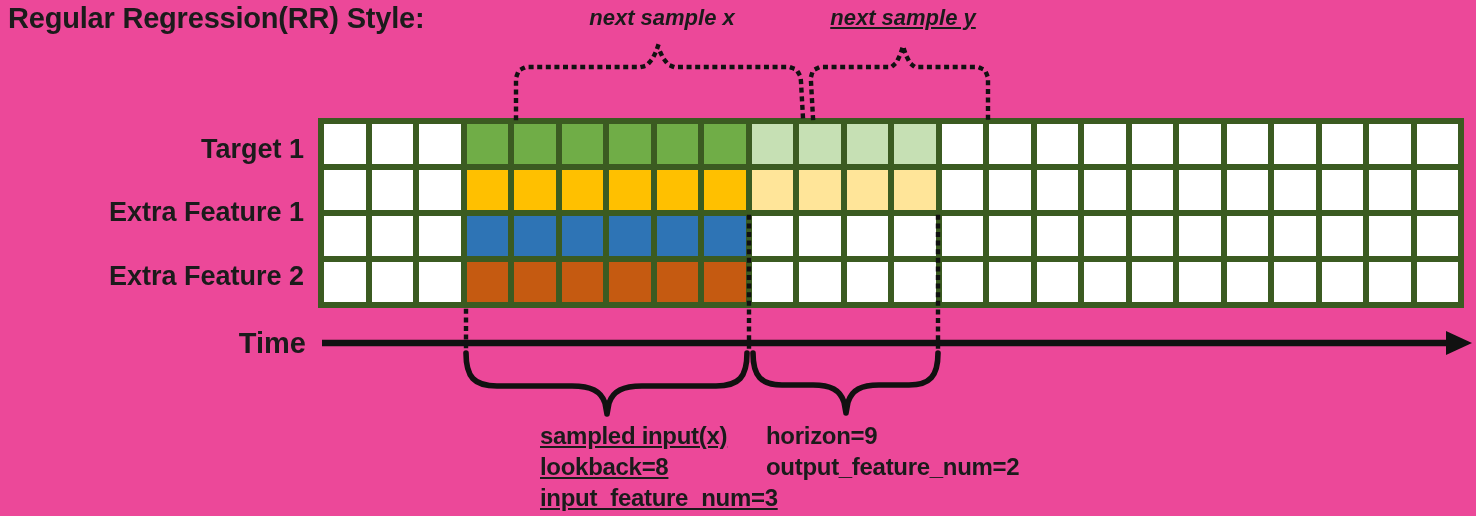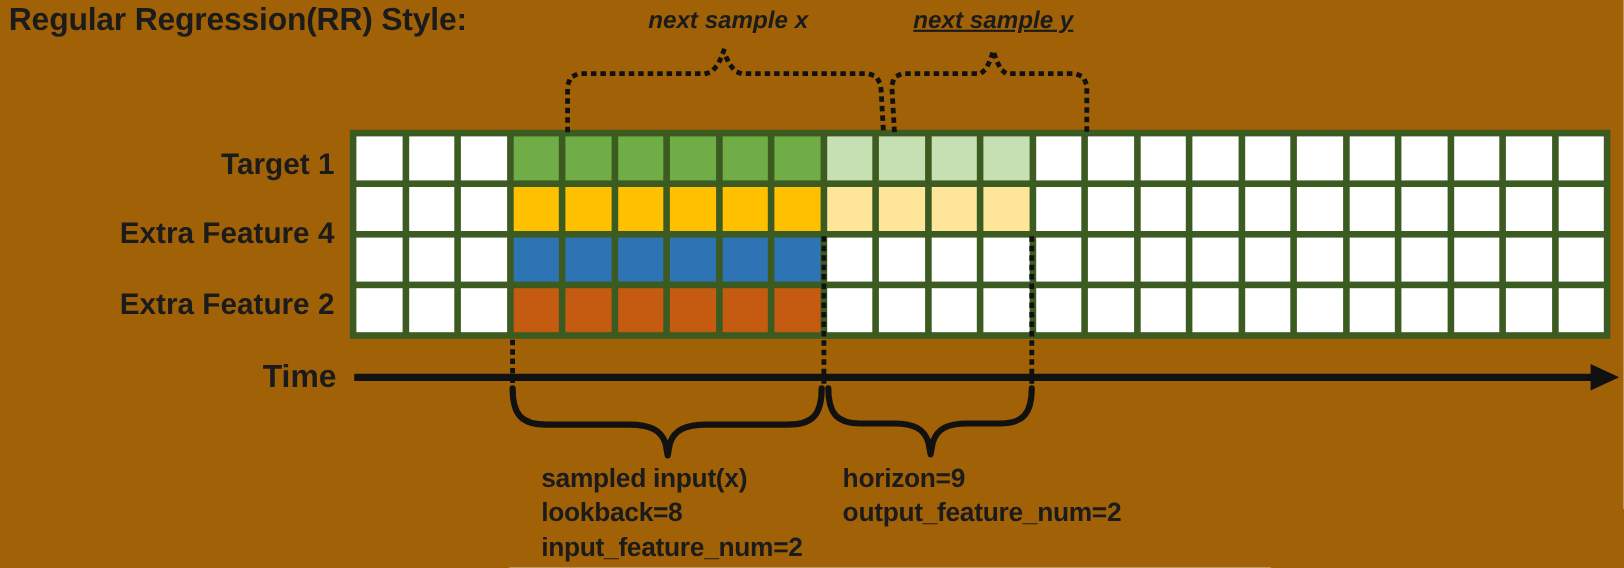--- a/index.html
+++ b/index.html
@@ -1,17 +1,17 @@
 <!DOCTYPE html>
 <html><head>
 <meta charset="utf-8">
 <style>
   html,body{margin:0;padding:0;background:#ffffff;}
   body{width:1476px;height:516px;overflow:hidden;font-family:"Liberation Sans",sans-serif;color:#1b1b1b;}
-  .canvas{position:relative;width:1476px;height:516px;background:#a16207;}
+  .canvas{position:relative;width:1476px;height:516px;background:#ec4899;}
   .title{position:absolute;left:8px;top:2px;font-size:29px;font-weight:bold;letter-spacing:-0.2px;white-space:nowrap;}
   .row-labels{position:absolute;left:0;top:118px;width:310px;height:190px;display:flex;flex-direction:column;}
   .row-label{flex:1;display:flex;align-items:center;justify-content:flex-end;font-size:27px;font-weight:bold;padding-right:6px;white-space:nowrap;}
   .grid{position:absolute;left:318px;top:118px;width:1146px;height:190px;display:grid;grid-template-columns:repeat(24,1fr);grid-auto-rows:1fr;gap:6px;padding:6px;box-sizing:border-box;}
   .cell{background:#ffffff;}
   .svg-overlay{position:absolute;left:0;top:0;width:1476px;height:516px;pointer-events:none;}
   .brace-label{position:absolute;top:5px;transform:translateX(-50%);font-size:22px;font-weight:bold;font-style:italic;white-space:nowrap;}
   .time-label{position:absolute;left:178px;top:327px;width:128px;text-align:right;font-size:29px;font-weight:bold;}
   .callout{position:absolute;top:420px;font-size:24px;line-height:31px;font-weight:bold;letter-spacing:-0.3px;white-space:nowrap;}
   .callout div{height:31px;}
@@ -21,21 +21,21 @@
 
 <div class="canvas">
 
   <div class="title">Regular Regression(RR) Style:</div>
 
   <div class="brace-label" style="left:662px;">next sample x</div>
   <div class="brace-label" style="left:903px;text-decoration:underline;">next sample y</div>
 
   <div class="row-labels">
     <div class="row-label">Target 1</div>
-    <div class="row-label">Extra Feature 4</div>
+    <div class="row-label">Extra Feature 1</div>
     <div class="row-label">Extra Feature 2</div>
   </div>
 
   <div class="grid" style="background: rgb(59, 91, 33);">
       <div class="cell" style="background: rgb(255, 255, 255);"></div>
       <div class="cell" style="background: rgb(255, 255, 255);"></div>
       <div class="cell" style="background: rgb(255, 255, 255);"></div>
       <div class="cell" style="background: rgb(112, 173, 71);"></div>
       <div class="cell" style="background: rgb(112, 173, 71);"></div>
       <div class="cell" style="background: rgb(112, 173, 71);"></div>
@@ -146,23 +146,23 @@
 
     <path d="M 466 353 C 466 377 474 386 497 386 L 572 386 C 591 386 601 391 605 403 L 607 414
              M 747 353 C 747 377 739 386 716 386 L 642 386 C 623 386 613 391 609 403 L 607 414" fill="none" stroke="#111111" stroke-width="5.6" stroke-linecap="round" stroke-linejoin="round"></path>
 
     <path d="M 753 353 C 753 376 761 385 782 385 L 813 385 C 831 385 840 390 844 402 L 846 413
              M 938 353 C 938 376 930 385 909 385 L 879 385 C 861 385 852 390 848 402 L 846 413" fill="none" stroke="#111111" stroke-width="5.6" stroke-linecap="round" stroke-linejoin="round"></path>
   </svg>
 
   <div class="time-label">Time</div>
 
-  <div class="callout" style="left:492px;">
+  <div class="callout" style="left:540px;text-decoration:underline;">
     <div>sampled input(x)</div>
     <div>lookback=8</div>
-    <div>input_feature_num=2</div>
+    <div>input_feature_num=3</div>
   </div>
   <div class="callout" style="left:766px;">
     <div>horizon=9</div>
     <div>output_feature_num=2</div>
   </div>
 
 </div>
 
 </body></html>

